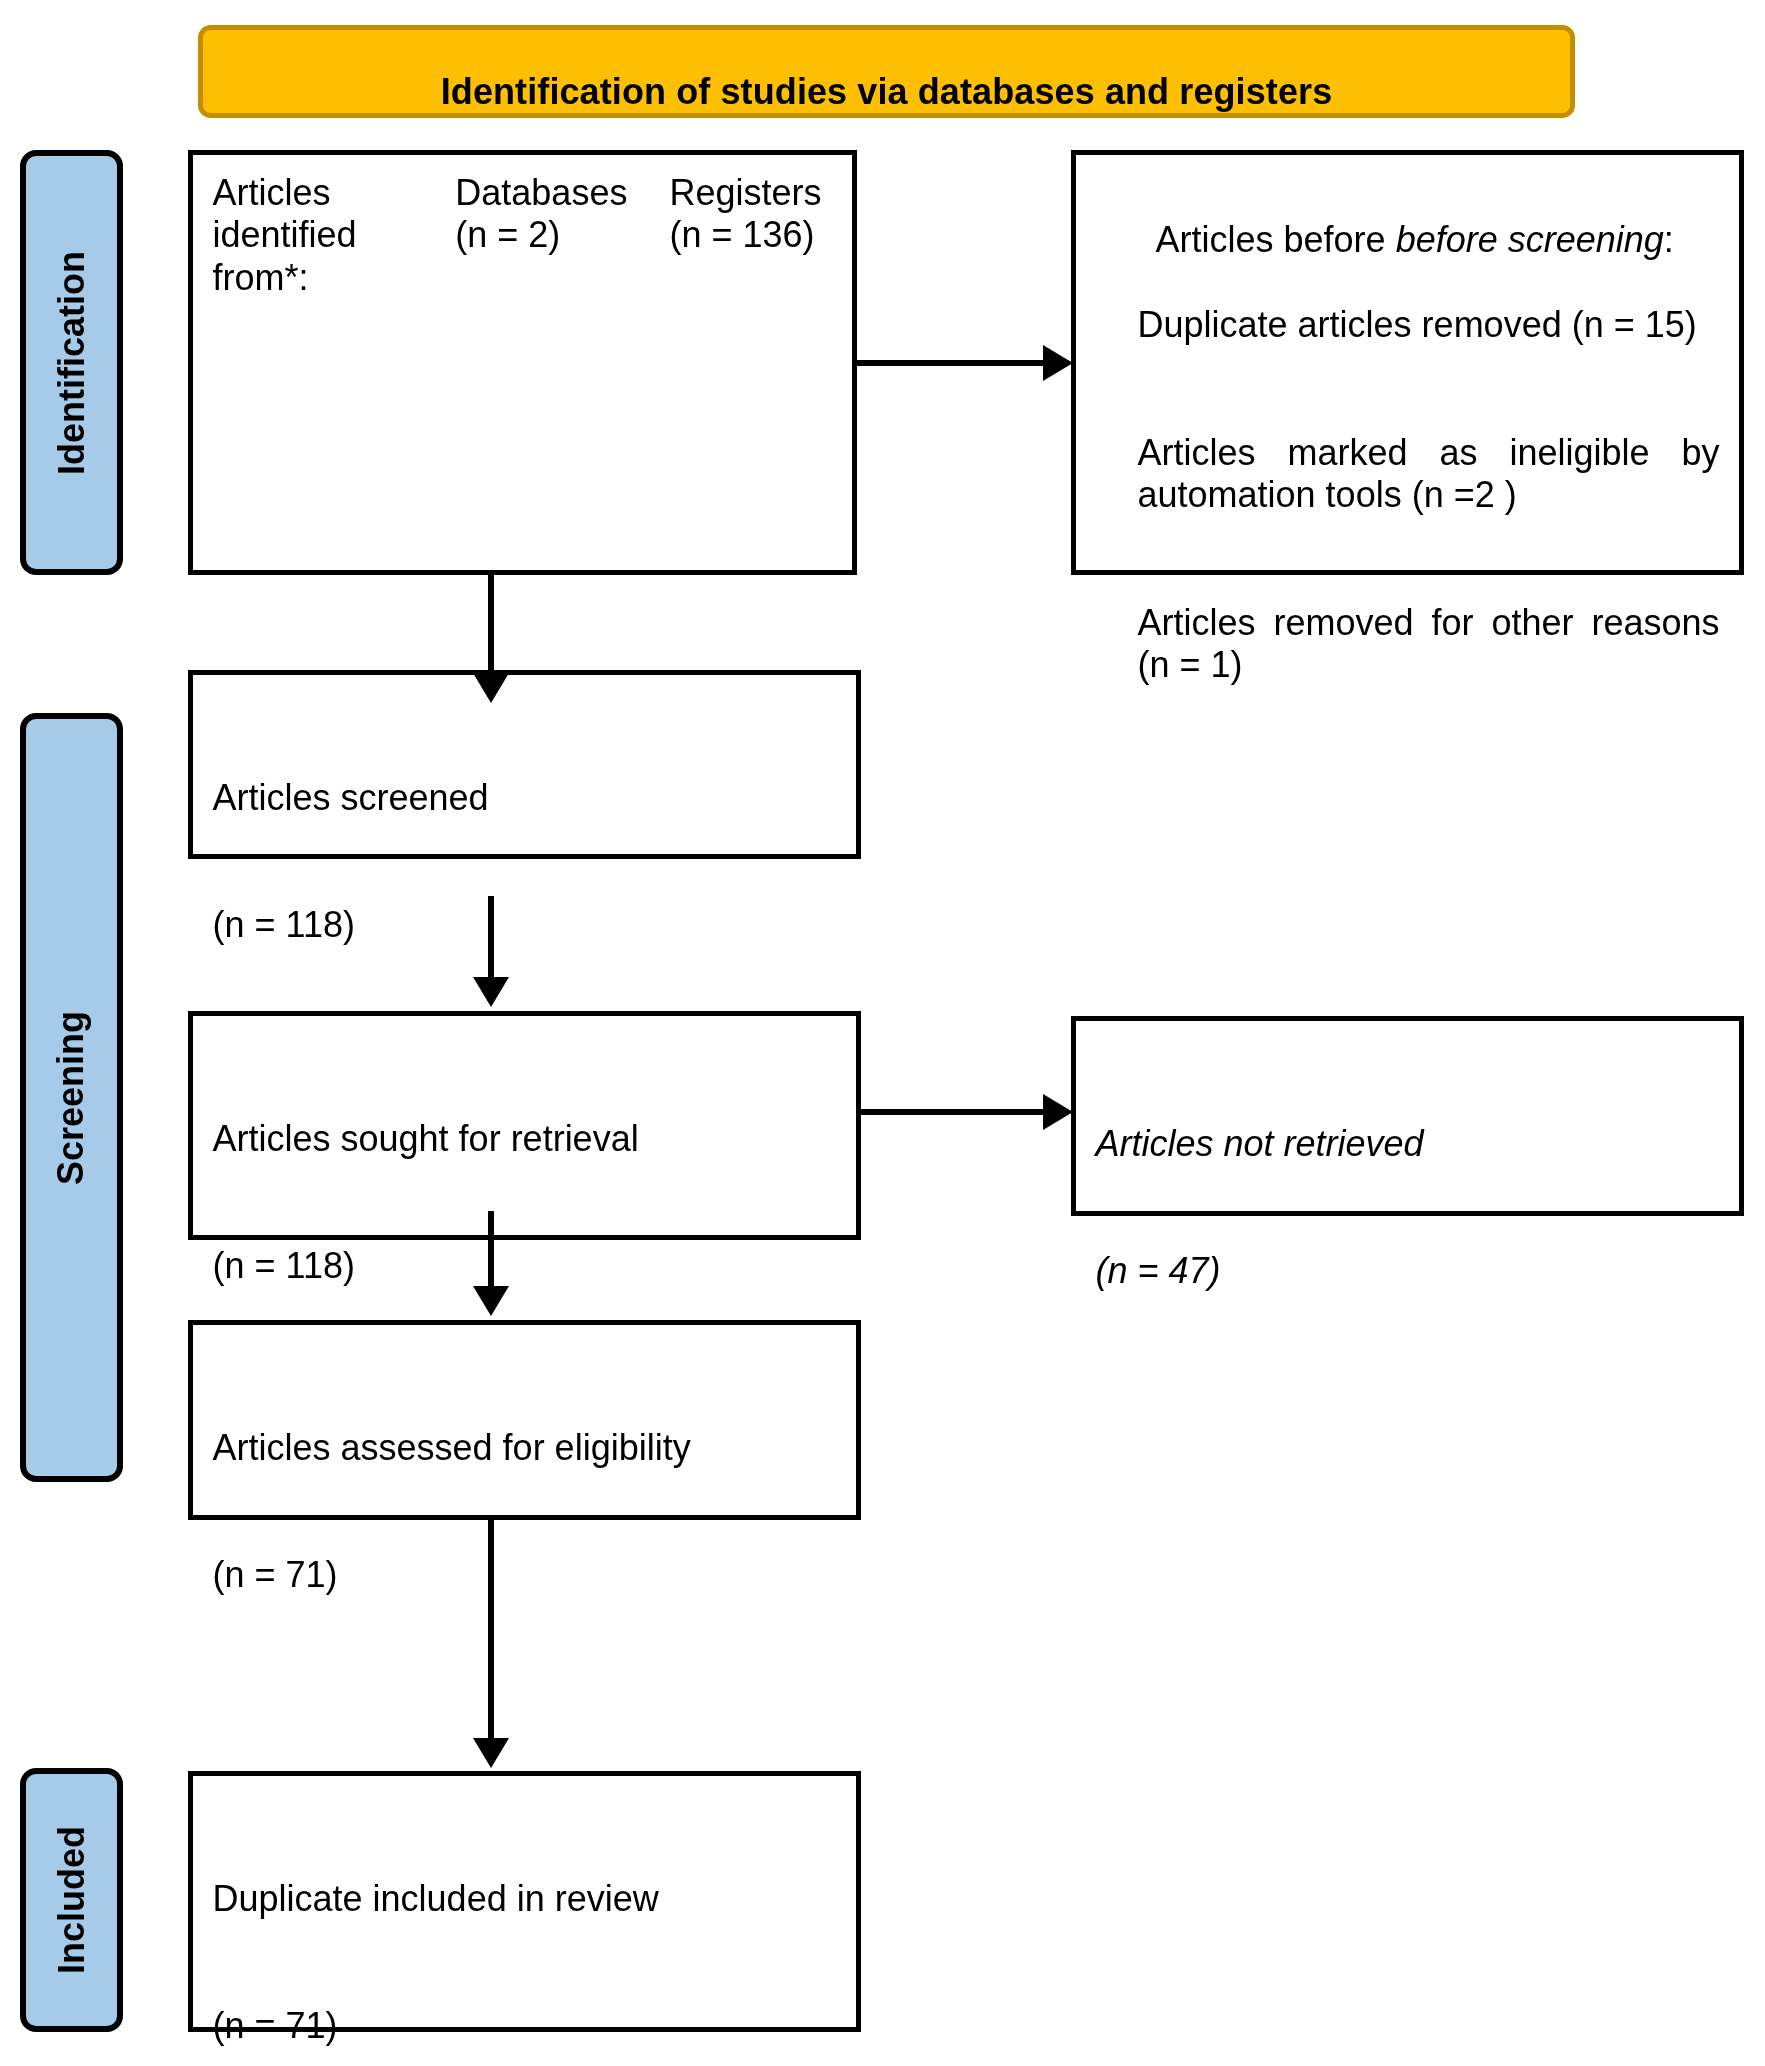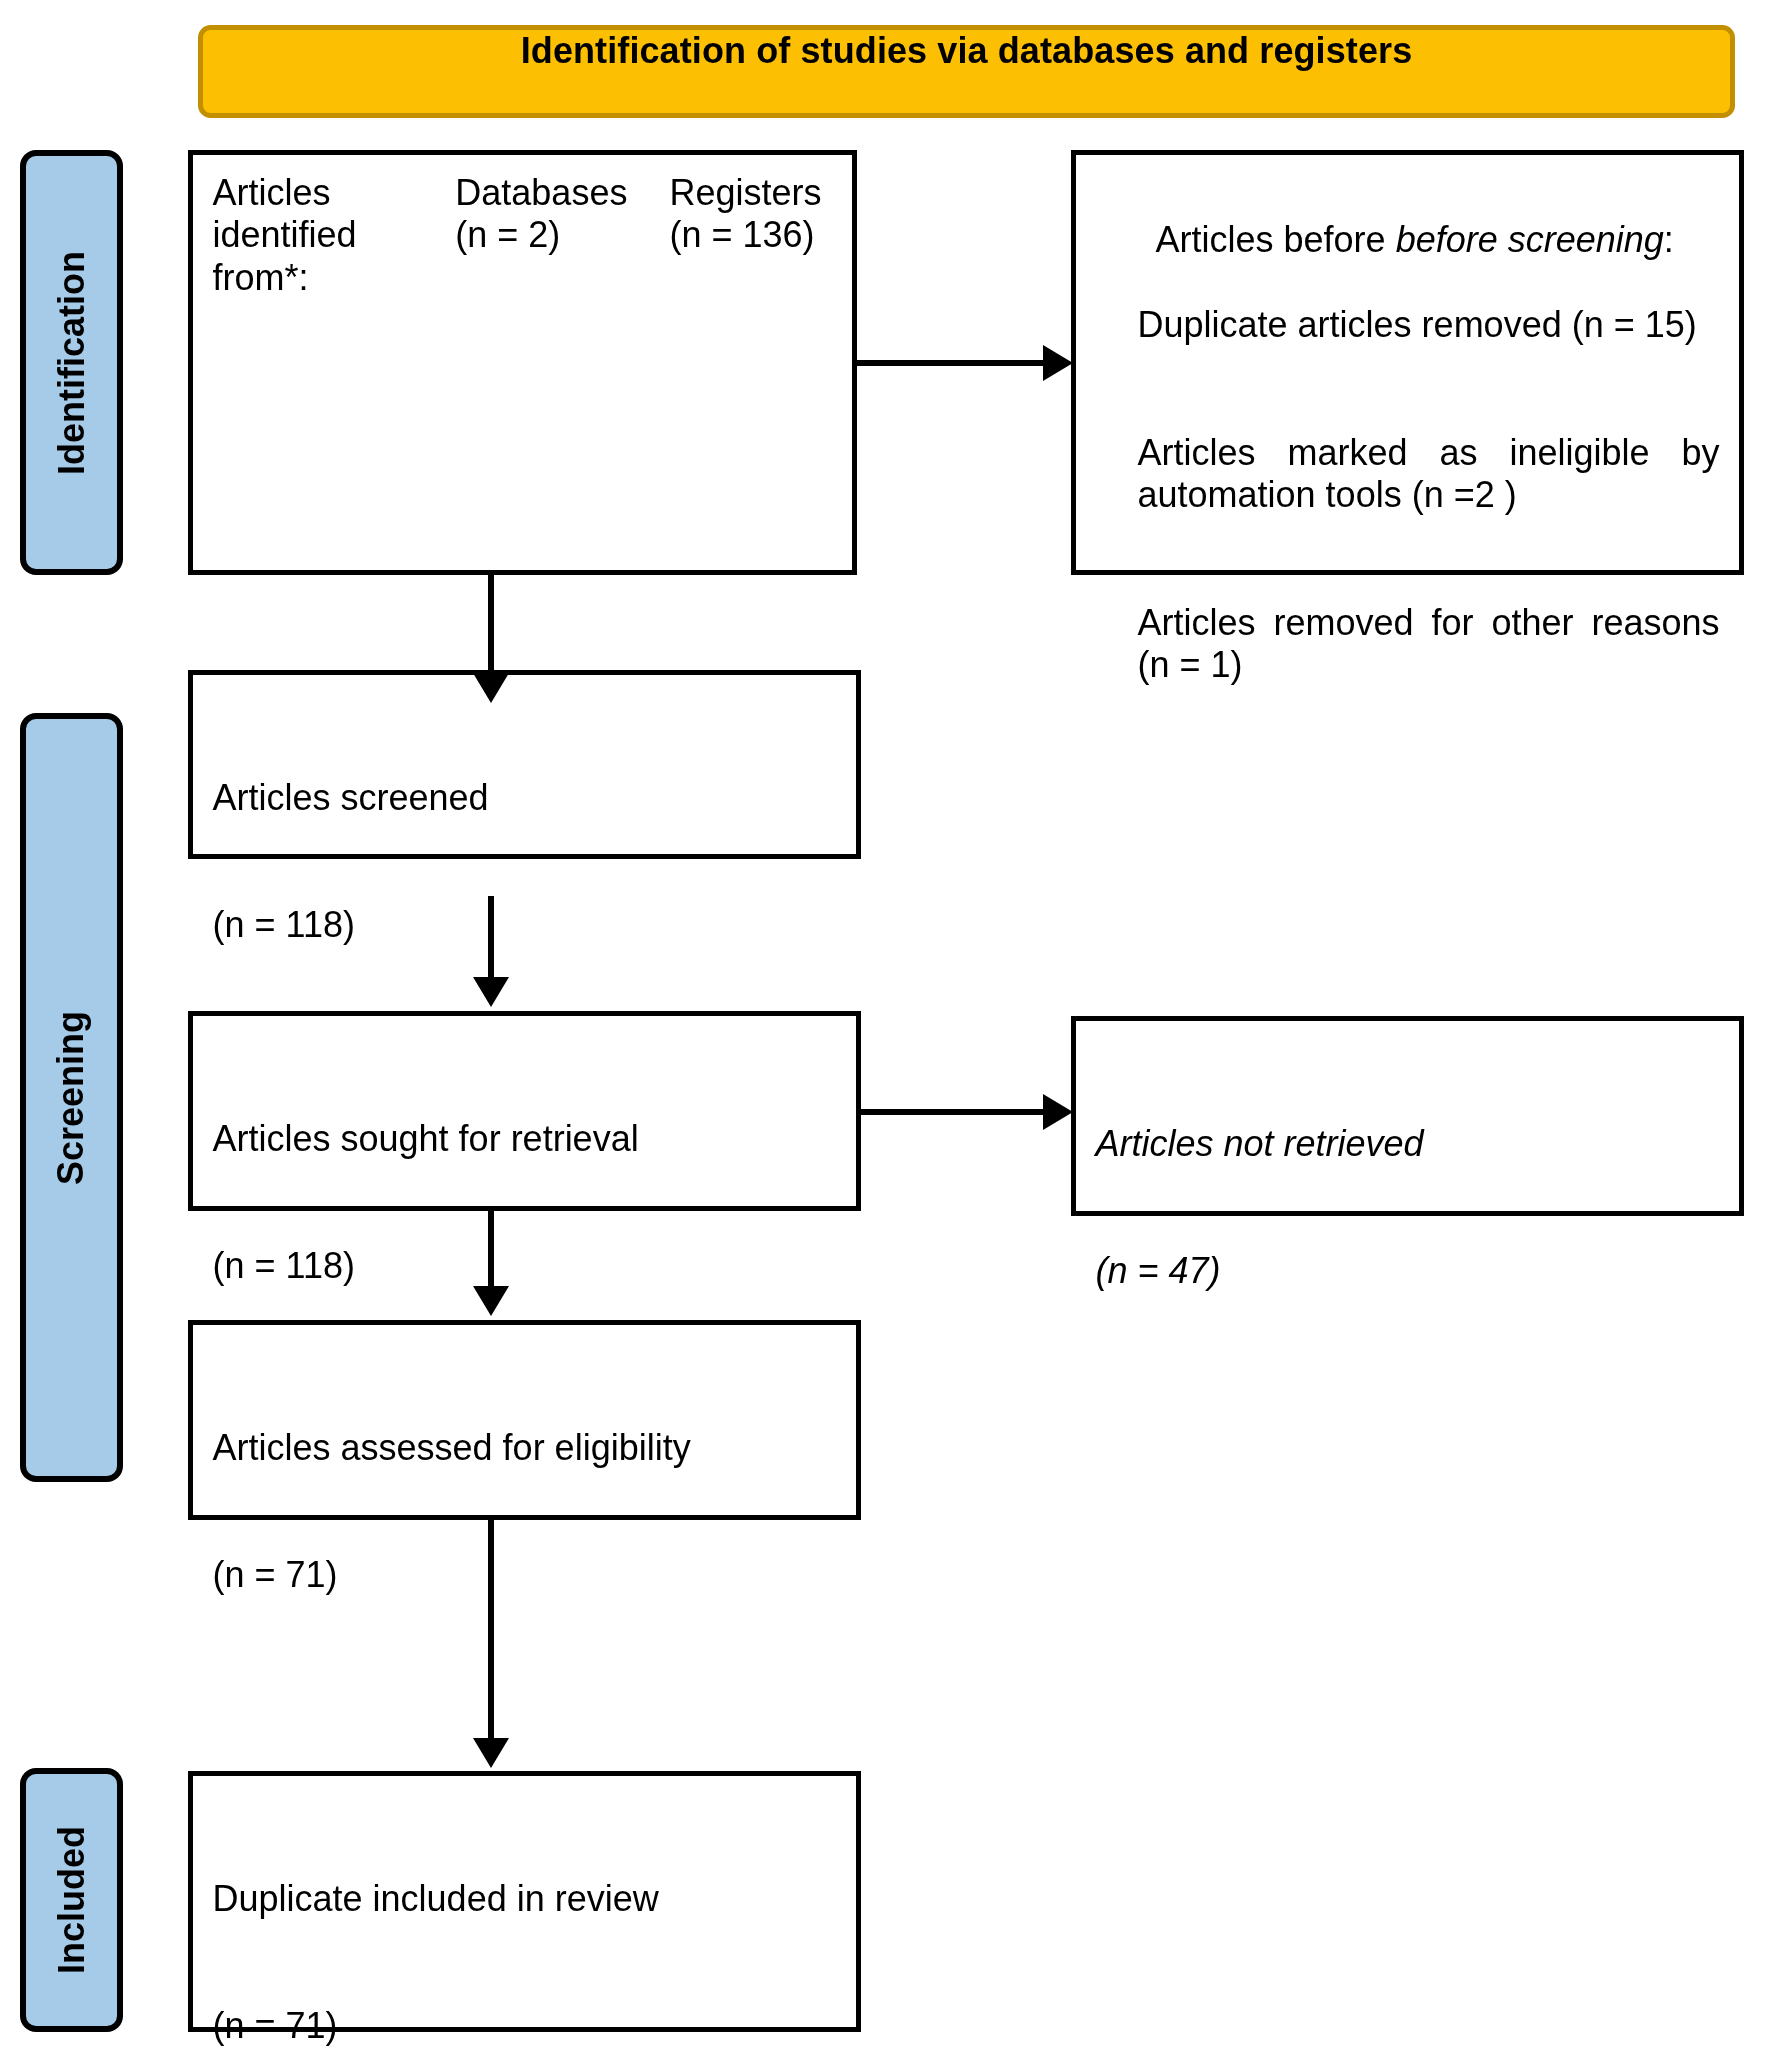--- a/index.html
+++ b/index.html
@@ -14,28 +14,28 @@
     background: #ffffff;
     font-family: "Liberation Sans", sans-serif;
     overflow: hidden;
   }
 
   
   .banner {
     position: absolute;
     left: 198px;
     top: 25px;
-    width: 1537px;
+    width: 1377px;
     height: 93px;
     box-sizing: border-box;
     background: #FCBF02;
     border: 5.2px solid #C28F00;
     border-radius: 12.6px;
     display: flex;
-    align-items: flex-start;
+    align-items: flex-end;
     justify-content: center;
   }
   .banner-text {
     font-size: 36px;
     font-weight: bold;
     color: #000000;
     letter-spacing: 0.1px;
     white-space: nowrap;
   }
 
@@ -80,21 +80,21 @@
   }
   .box-text.justify { text-align: justify; }
   .box-text .ital { font-style: italic; }
   .indent { display: block; padding-left: 42px; text-indent: 0; }
 
   
   .box-identified      { left: 188px;  top: 150px;  width: 669px; height: 425px; }
   .box-removed         { left: 1071px; top: 150px;  width: 673px; height: 425px;
                          padding-top: 22px; }
   .box-screened        { left: 188px;  top: 670px; width: 673px; height: 189px; }
-  .box-sought          { left: 188px;  top: 1011px; width: 673px; height: 200px; }
+  .box-sought          { left: 188px;  top: 1011px; width: 673px; height: 229px; }
   .box-notretrieved    { left: 1071px; top: 1016px; width: 673px; height: 200px; font-style: italic; }
   .box-eligibility     { left: 188px;  top: 1320px; width: 673px; height: 200px; }
   .box-included        { left: 188px;  top: 1771px; width: 673px; height: 261px; }
 
   
   .v-line {
     position: absolute;
     width: 6.3px;
     background: #000000;
   }

